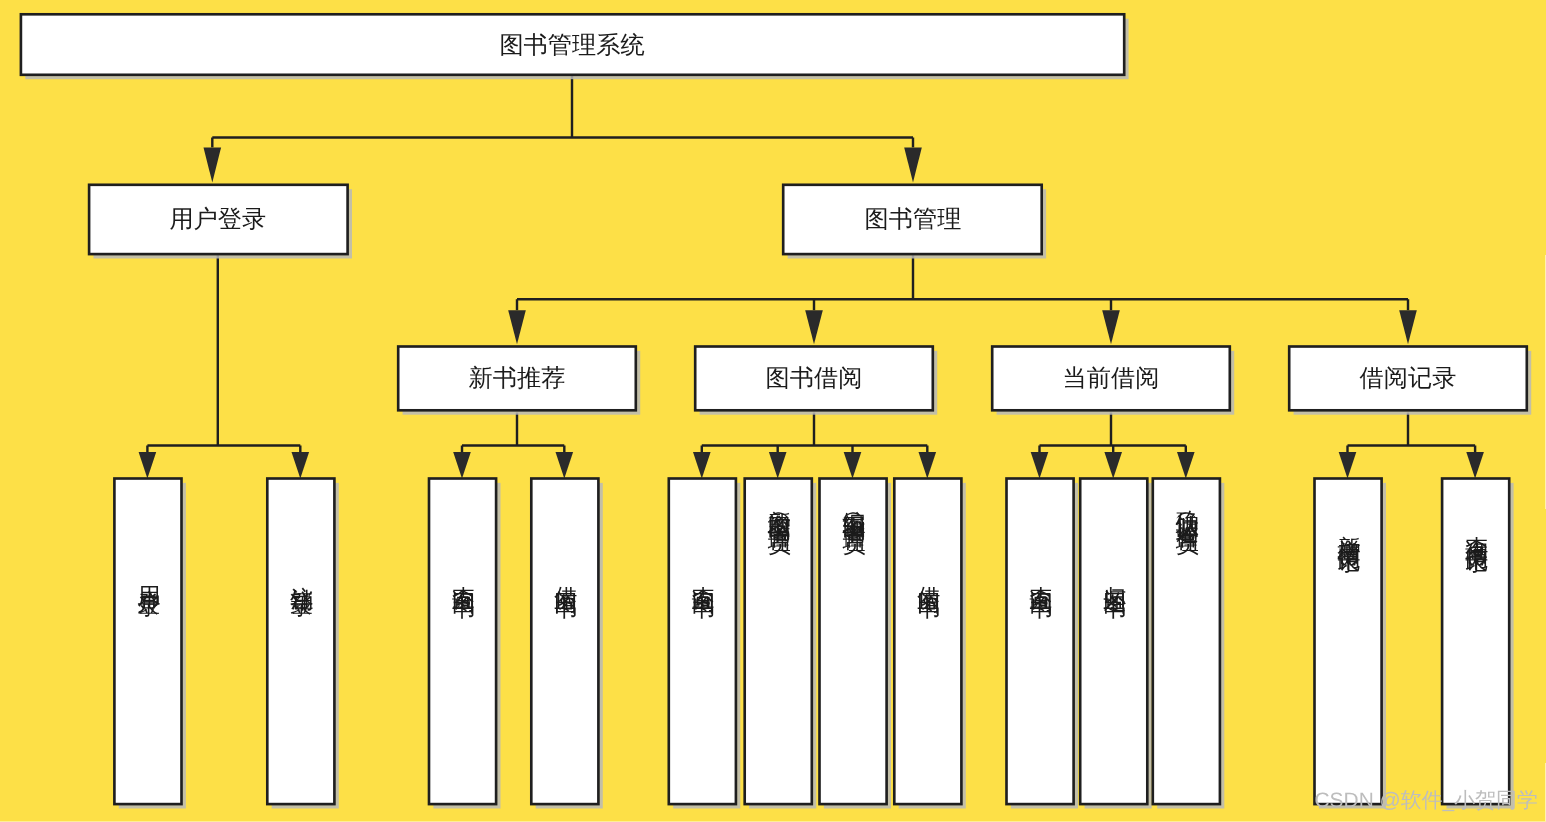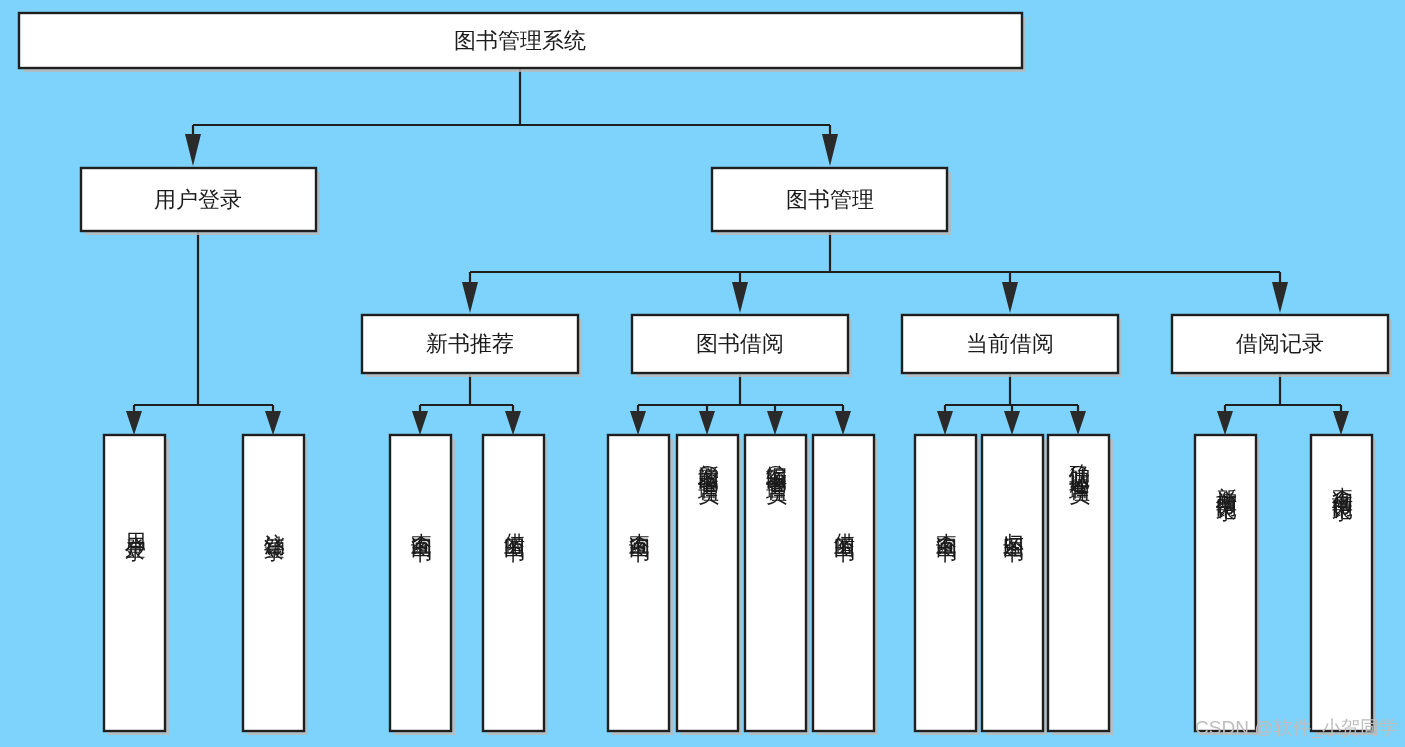--- a/index.html
+++ b/index.html
@@ -7,21 +7,21 @@
     padding: 0;
     background: #ffffff;
   }
   body {
     font-family: "Liberation Sans", "DejaVu Sans", sans-serif;
   }
   #diagram-root {
     position: relative;
     width: 1405px;
     height: 747px;
-    background: #7dd3fc;
+    background: #fde047;
     overflow: hidden;
   }
   svg#flow-svg {
     position: absolute;
     left: 0;
     top: 0;
     width: 1405px;
     height: 747px;
     display: block;
   }

